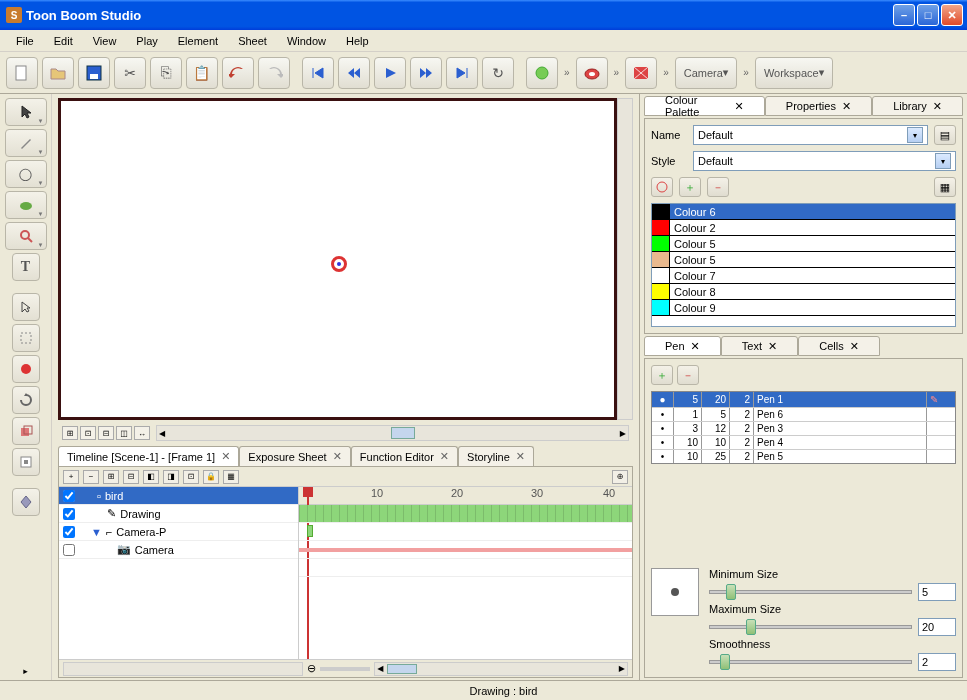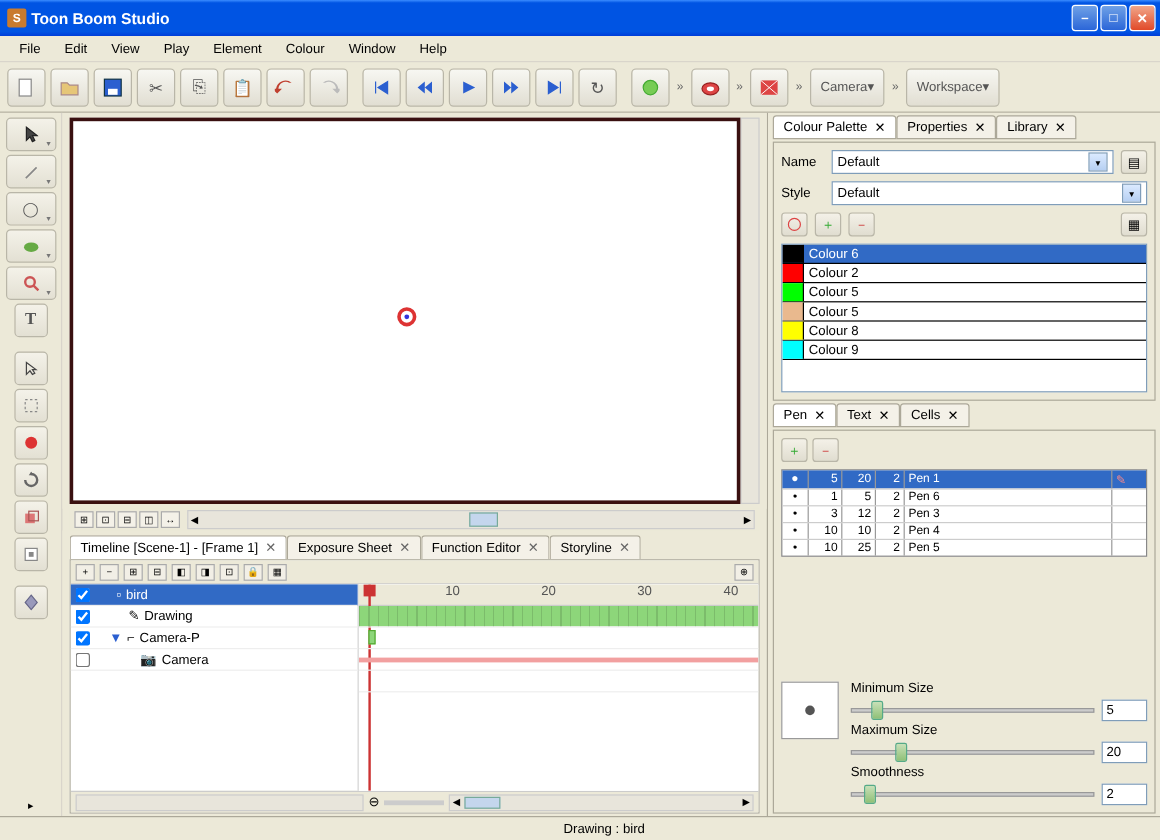--- a/index.html
+++ b/index.html
@@ -61,21 +61,21 @@
 .tl-ruler { height: 18px; background: #ece9d8; border-bottom: 1px solid #ccc; display: flex; font-size: 9px; color: #555; position: relative; }
 .tl-playhead { position: absolute; left: 8px; top: 0; width: 2px; height: 100%; background: #c33; }
 .tl-playhead::before { content: ''; position: absolute; left: -4px; top: 0; width: 10px; height: 10px; background: #c33; }
 .tl-track { height: 18px; border-bottom: 1px solid #eee; position: relative; }
 .tl-track.green { background: linear-gradient(to right, #8dd67a 0%, #8dd67a 100%); background-size: 8px 100%; }
 .tl-track.green::after { content:''; position:absolute; inset:0; background-image: repeating-linear-gradient(to right, rgba(0,0,0,0.12) 0 1px, transparent 1px 8px); }
 .tl-bottom { height: 18px; background: #ece9d8; border-top: 1px solid #ccc; display: flex; align-items: center; padding: 0 4px; gap: 4px; }
 
 .right-panel { width: 328px; background: #ece9d8; border-left: 1px solid #aca899; display: flex; flex-direction: column; padding: 2px 4px; gap: 2px; }
 .rtabs { height: 20px; display: flex; gap: 0; }
-.rtab { height: 20px; padding: 2px 8px; background: #f4f1e8; border: 1px solid #aca899; border-radius: 3px 3px 0 0; display: flex; align-items: center; gap: 6px; }
+.rtab { height: 20px; padding: 2px 20px; background: #f4f1e8; border: 1px solid #aca899; border-radius: 3px 3px 0 0; display: flex; align-items: center; gap: 6px; }
 .rtab.active { background: #fff; }
 .rpanel-body { background: #ece9d8; border: 1px solid #aca899; padding: 6px; display: flex; flex-direction: column; gap: 6px; }
 
 .form-row { display: flex; align-items: center; gap: 6px; }
 .form-row label { width: 36px; }
 .form-row select, .form-row .combo { flex: 1; height: 20px; border: 1px solid #7f9db9; background: #fff; padding: 0 4px; display: flex; align-items: center; justify-content: space-between; }
 .combo .arrow { width: 16px; height: 16px; background: linear-gradient(#dbeaff,#b6cff2); border: 1px solid #7f9db9; display: flex; align-items: center; justify-content: center; font-size: 8px; }
 .sqbtn { width: 22px; height: 20px; border: 1px solid #b9b6a8; background: linear-gradient(#f4f1e8,#e0ddd0); border-radius: 3px; display: flex; align-items: center; justify-content: center; font-size: 11px; }
 
 .colour-list { border: 1px solid #7f9db9; background: #fff; height: 164px; overflow-y: scroll; }
@@ -118,21 +118,21 @@
     <div class="winbtn close">✕</div>
   </div>
 </div>
 
 <div class="menubar">
   <div class="menu">File</div>
   <div class="menu">Edit</div>
   <div class="menu">View</div>
   <div class="menu">Play</div>
   <div class="menu">Element</div>
-  <div class="menu">Colour</div>
+  <div class="menu">Sheet</div>
   <div class="menu">Window</div>
   <div class="menu">Help</div>
 </div>
 
 <div class="main-toolbar">
   <div class="tbtn">
       <svg width="18" height="18">
         <rect x="3" y="2" width="10" height="14" fill="#fff" stroke="#888"></rect>
       </svg>
     </div>
@@ -450,20 +450,24 @@
             <div class="swatch" style="background:#ff0000"></div>
             <div class="name">Colour 2</div>
           </div>
           <div class="colour-item">
             <div class="swatch" style="background:#00ff00"></div>
             <div class="name">Colour 5</div>
           </div>
           <div class="colour-item">
             <div class="swatch" style="background:#e9b98e"></div>
             <div class="name">Colour 5</div>
+          </div>
+          <div class="colour-item">
+            <div class="swatch" style="background:#ffffff"></div>
+            <div class="name">Colour 7</div>
           </div>
           <div class="colour-item">
             <div class="swatch" style="background:#ffff00"></div>
             <div class="name">Colour 8</div>
           </div>
           <div class="colour-item">
             <div class="swatch" style="background:#00ffff"></div>
             <div class="name">Colour 9</div>
           </div>
         </div>

